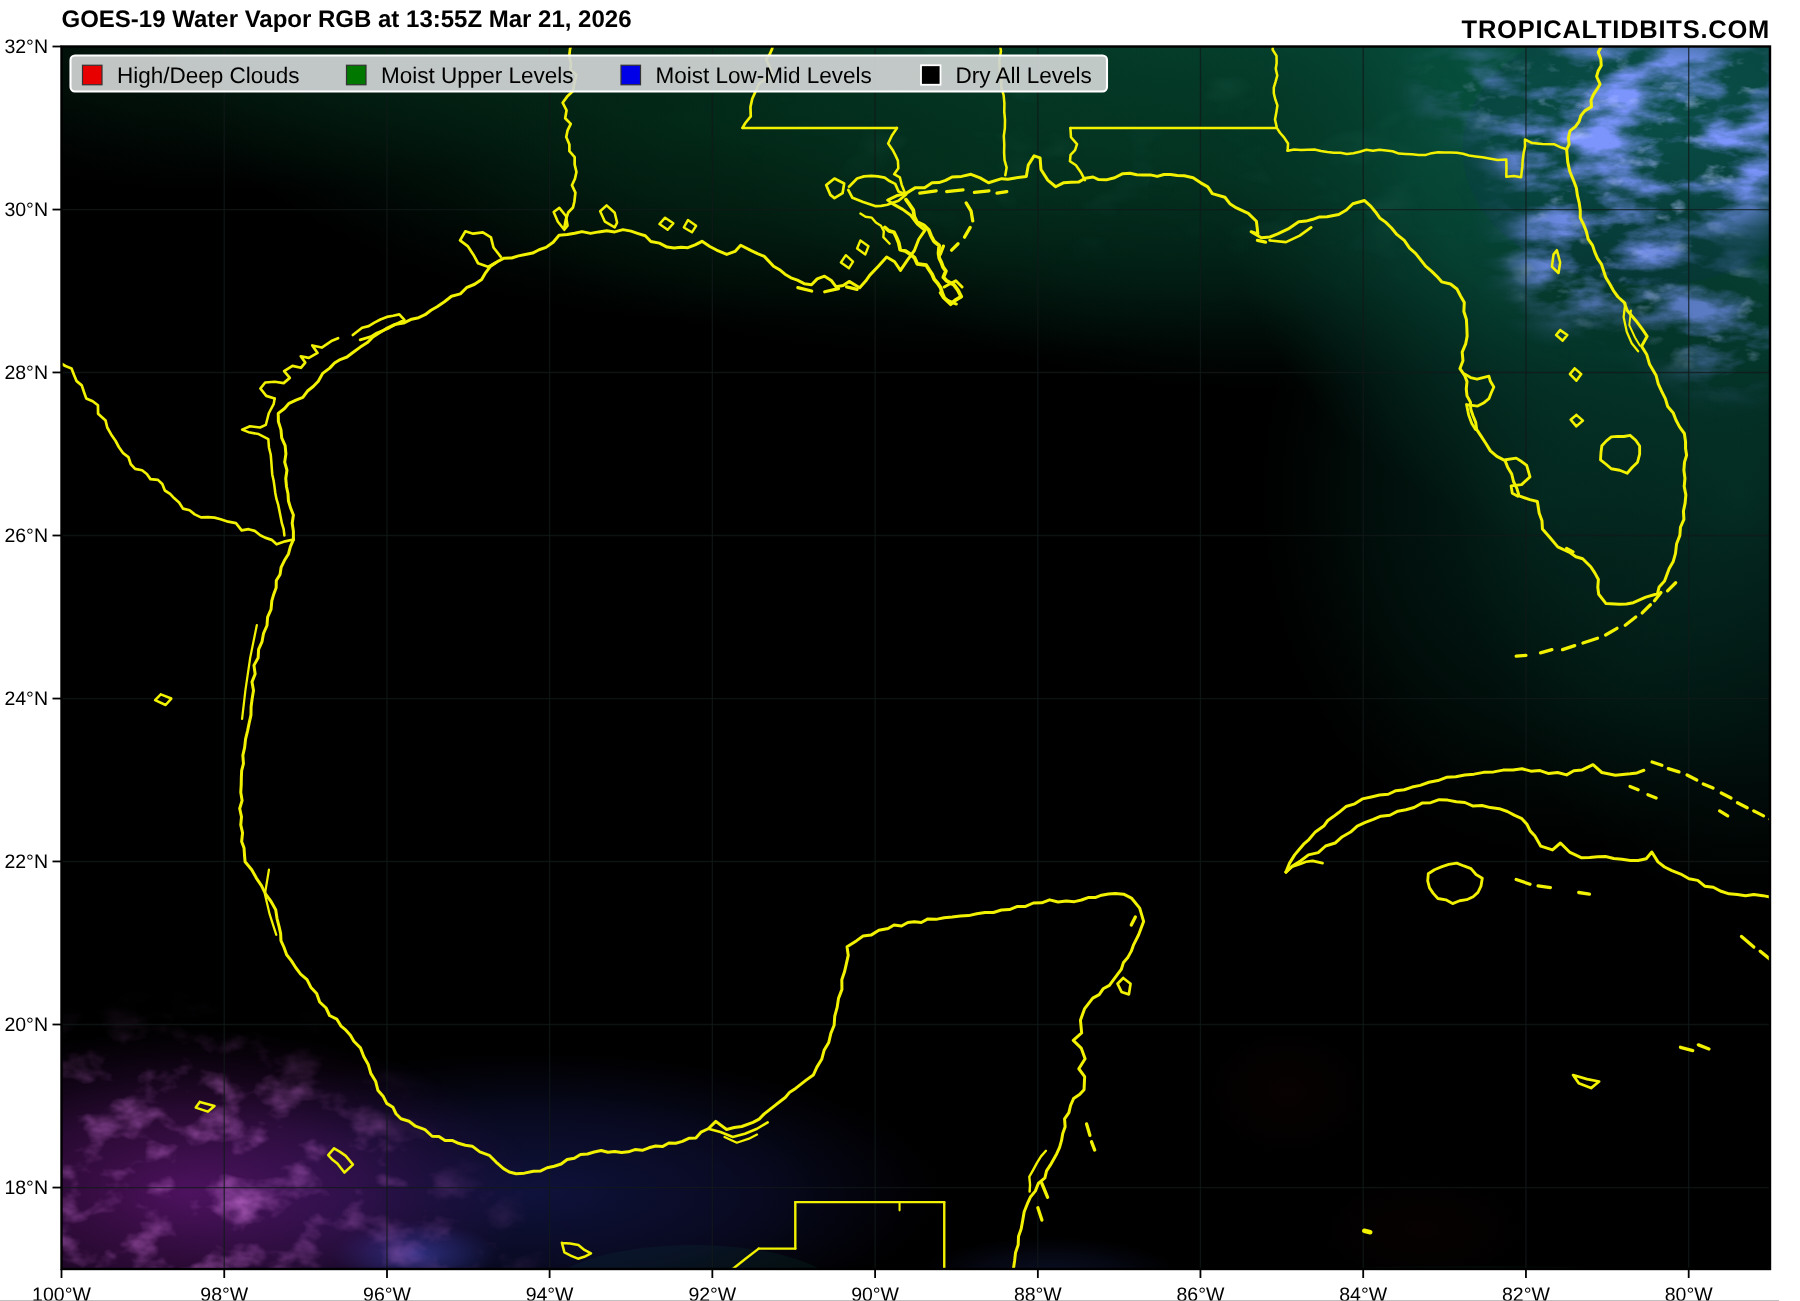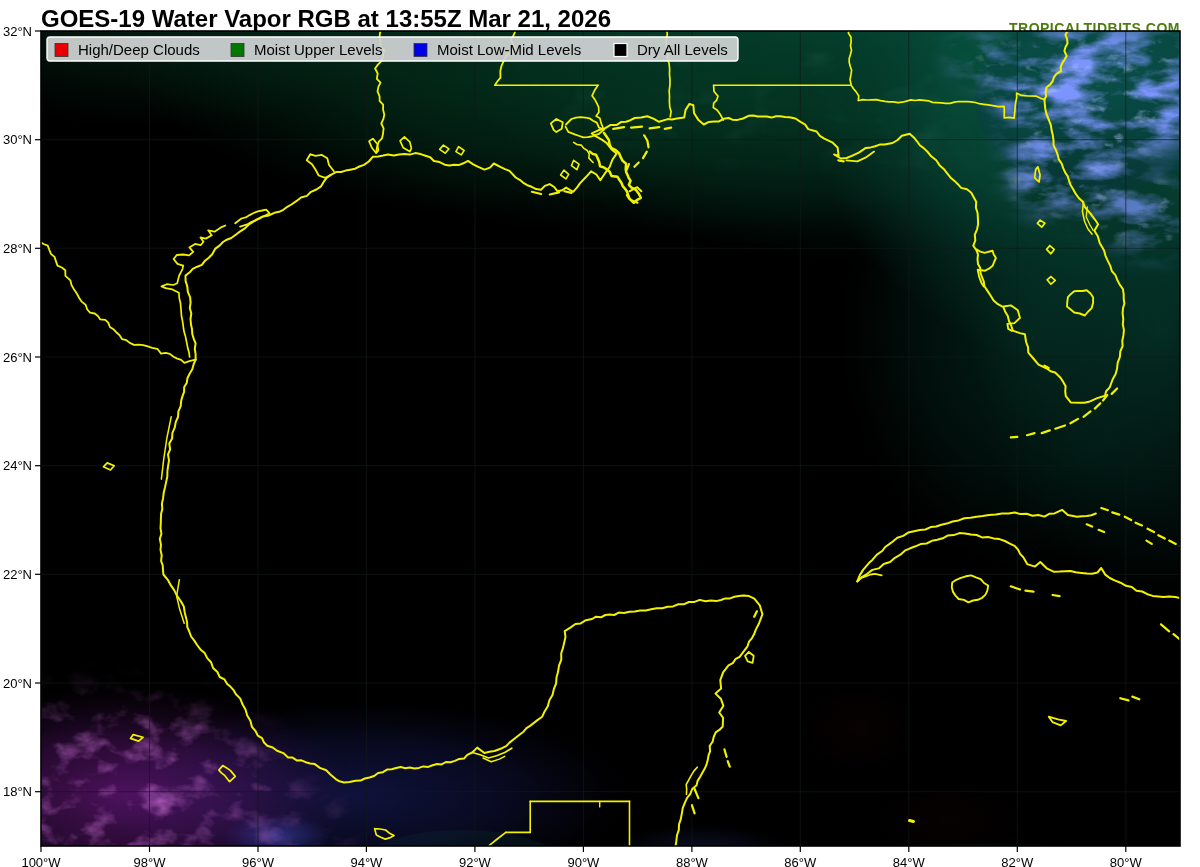--- a/index.html
+++ b/index.html
@@ -1,16 +1,16 @@
 <!DOCTYPE html>
 <html><head><meta charset="utf-8"><style>
 html,body{margin:0;padding:0;width:1200px;height:867px;background:#fff;overflow:hidden}
 *{font-family:"Liberation Sans",sans-serif}
-#title{position:absolute;left:41px;top:5px;font-size:24px;font-weight:bold;color:#000}
-#wm{position:absolute;right:20px;top:20px;font-size:14px;font-weight:bold;color:#4d7c0f;letter-spacing:0.5px}
+#title{position:absolute;left:41px;top:5px;font-size:16px;font-weight:bold;color:#000}
+#wm{position:absolute;right:20px;top:10px;font-size:17px;font-weight:bold;color:#000000;letter-spacing:0.5px}
 </style></head><body>
 <div id="title">GOES-19 Water Vapor RGB at 13:55Z Mar 21, 2026</div>
 <div id="wm">TROPICALTIDBITS.COM</div>
 <svg width="1200" height="867" style="position:absolute;left:0;top:0">
 <defs>
   <radialGradient id="gTL" cx="50%" cy="50%" r="50%">
     <stop offset="0%" stop-color="rgba(3,34,19,0.85)"></stop>
         <stop offset="45%" stop-color="rgba(3,30,17,0.6)"></stop>
         <stop offset="75%" stop-color="rgba(2,26,15,0.28)"></stop>
         <stop offset="100%" stop-color="rgba(2,22,12,0)"></stop>

